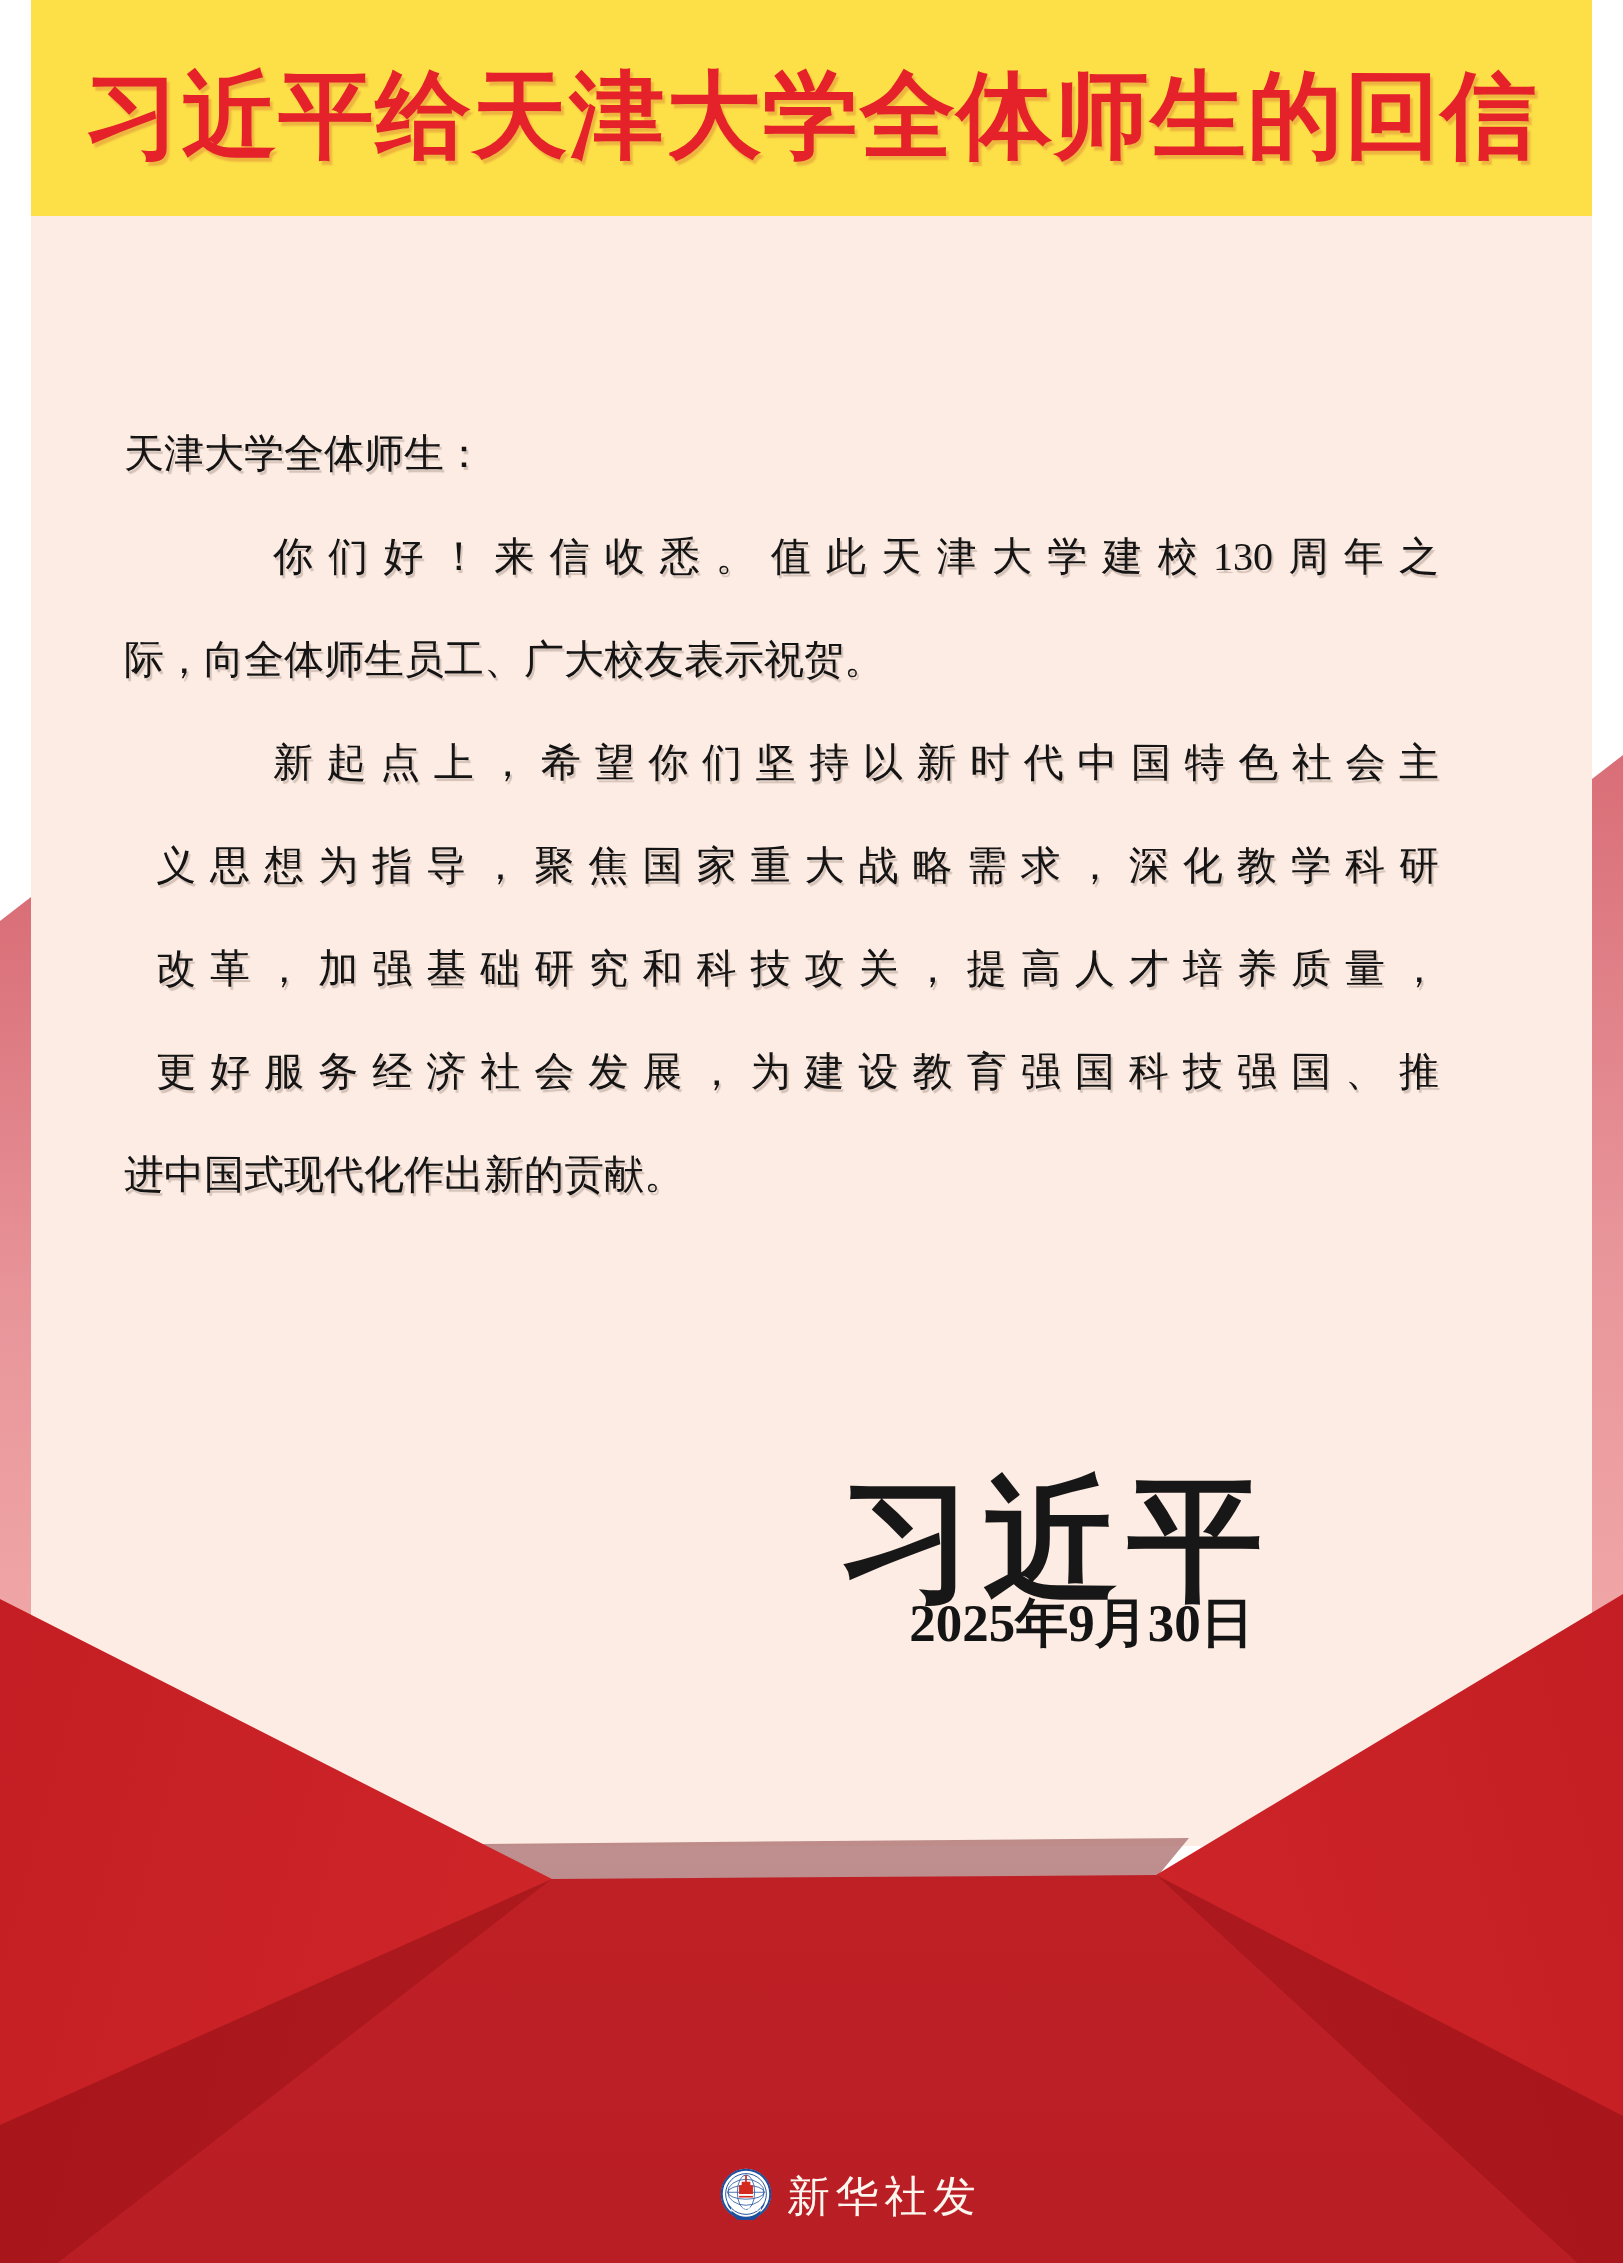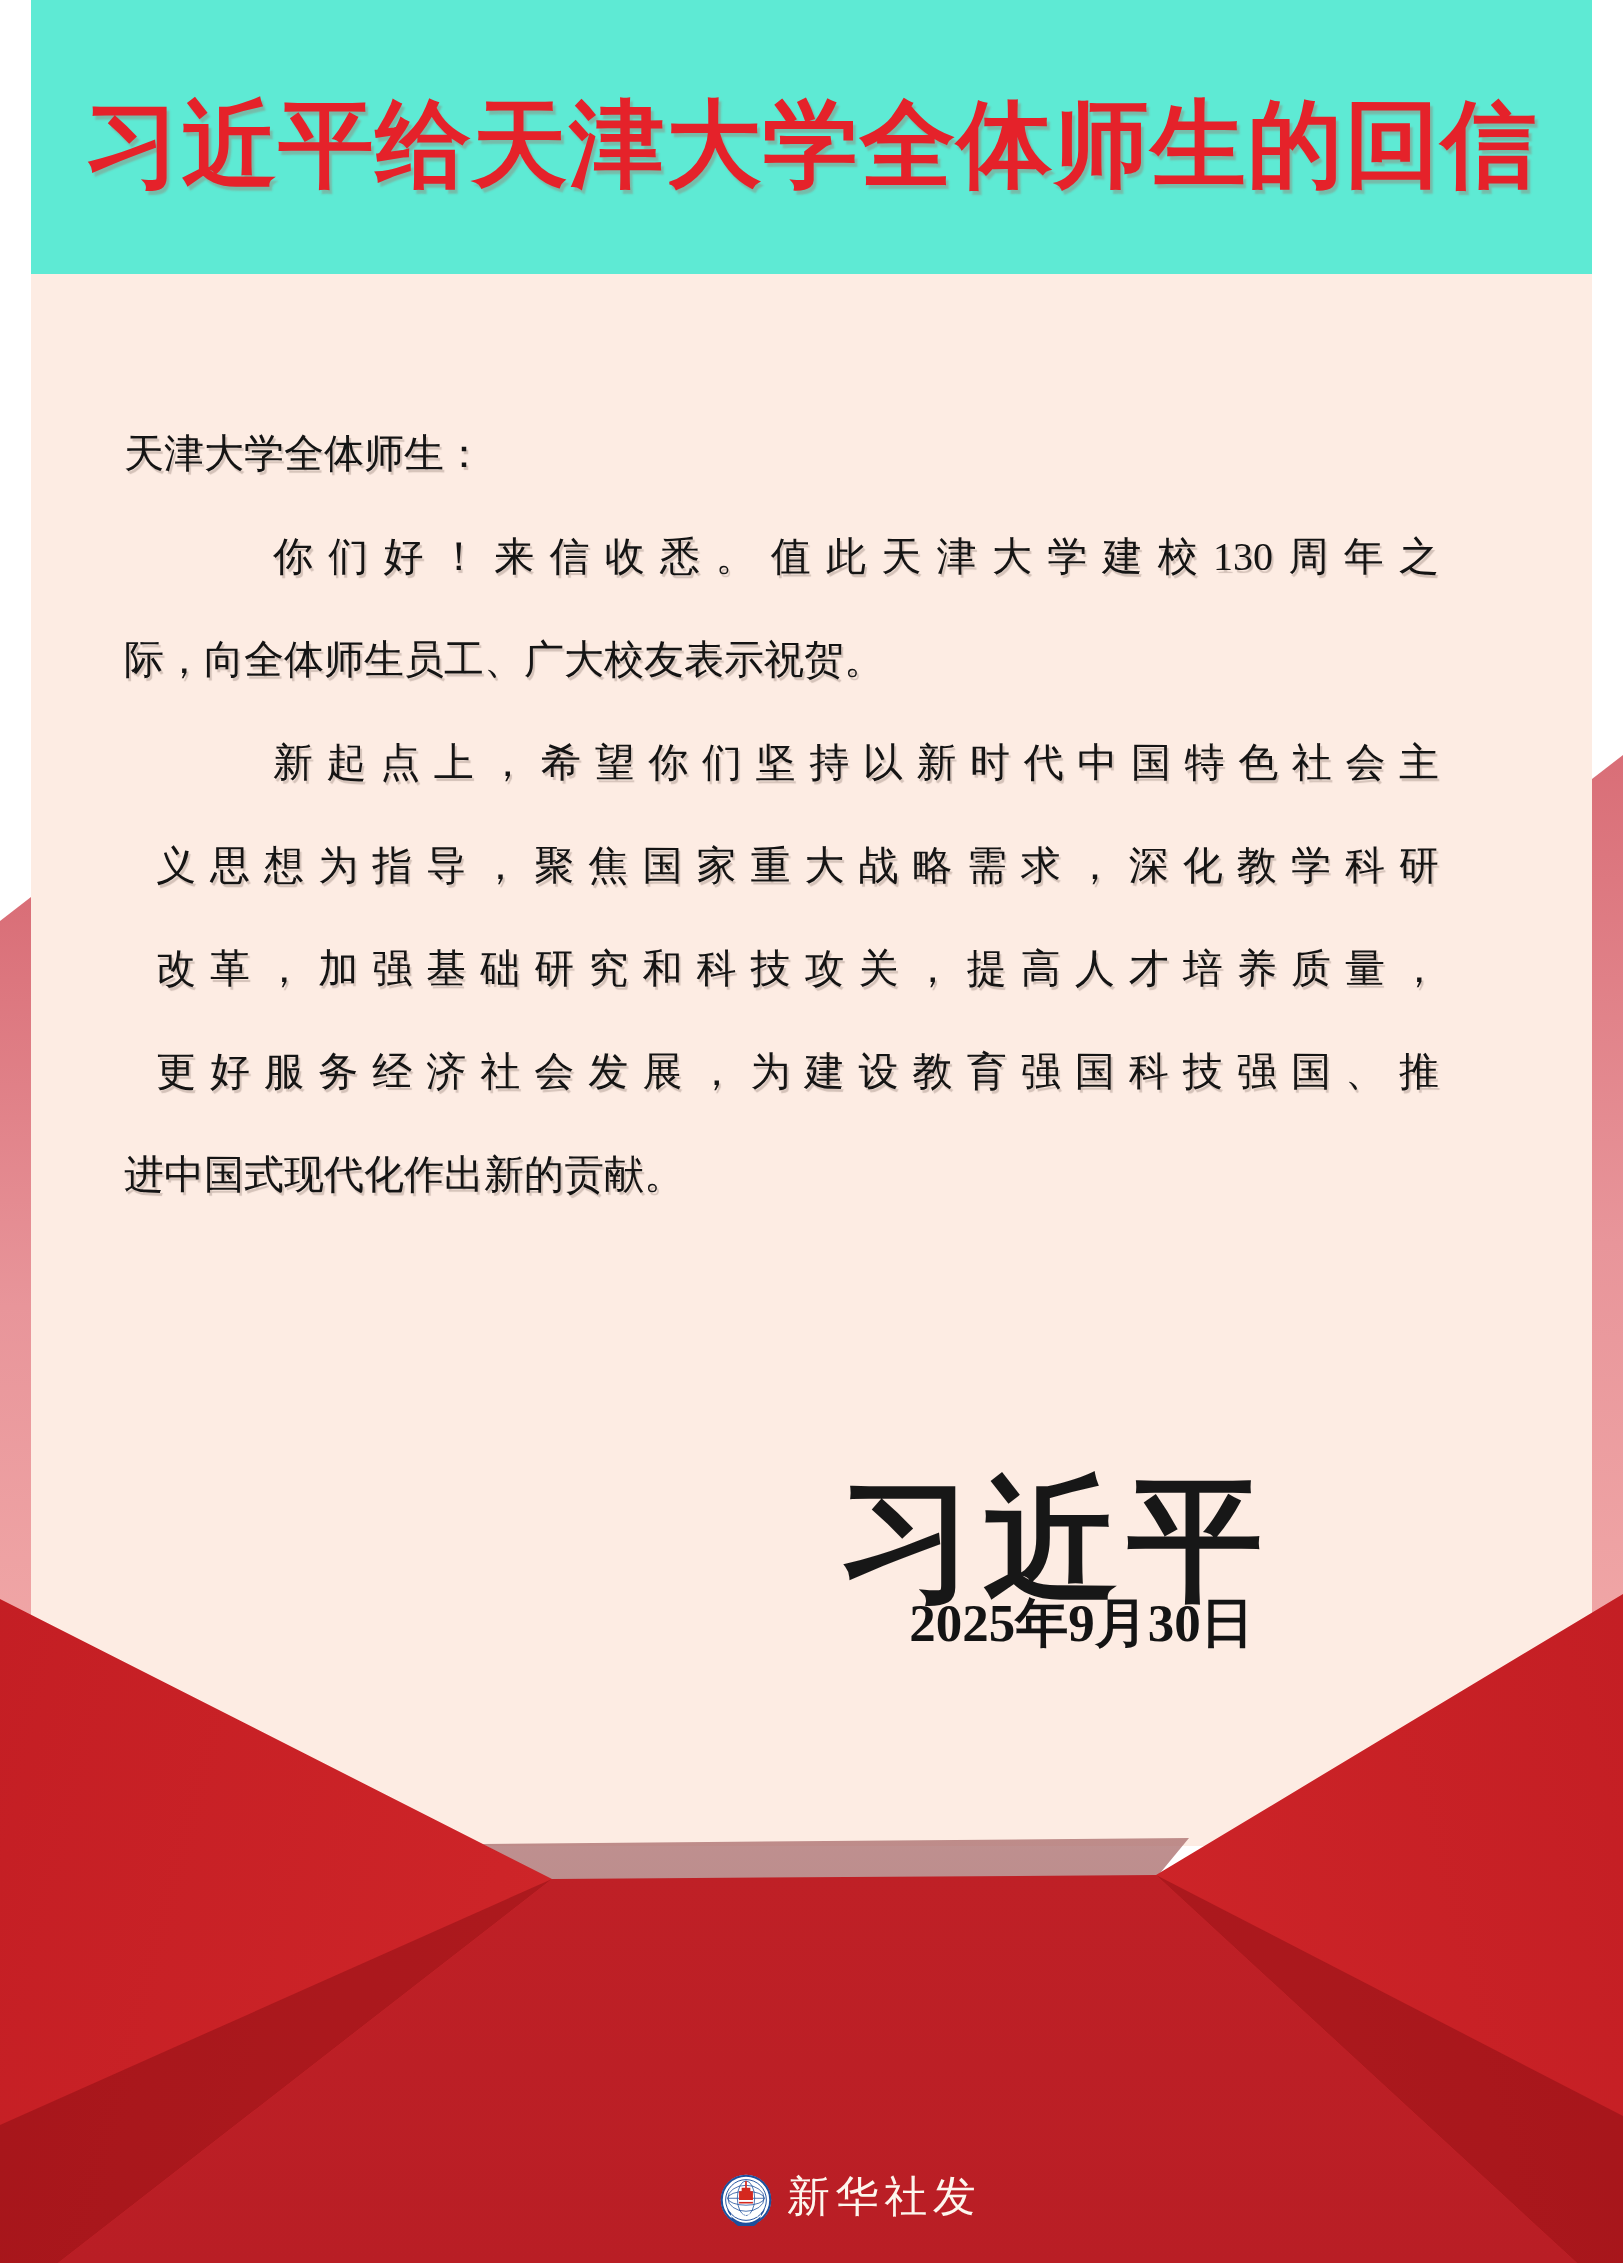--- a/index.html
+++ b/index.html
@@ -9,22 +9,22 @@
     background:#ffffff;
     overflow:hidden;
     font-family:"Liberation Serif","DejaVu Serif",serif;
   }
   
   .paper{
     position:absolute;left:31px;top:0;width:1561px;height:1846px;
     background:#fdece3;z-index:2;
   }
   .title-band{
-    position:absolute;left:0;top:0;width:100%;height:274px;
-    background:#5eead4;
+    position:absolute;left:0;top:0;width:100%;height:216px;
+    background:#fde047;
     display:flex;align-items:center;justify-content:center;
   }
   .poster-title{
     color:#e5222a;
     font-size:95px;font-weight:900;letter-spacing:1.9px;
     transform:translateY(9.3px);
     text-shadow:2.8px 3.7px 1.9px rgba(190,50,45,0.25);
     white-space:nowrap;
   }
   
@@ -88,21 +88,21 @@
     z-index:5;
   }
   .flap-front{
     clip-path:polygon(552px 1879px,1156px 1875px,1577px 2263px,58px 2263px);
     background:linear-gradient(180deg,#d63330 0%,#cb2428 48%,#b91e25 100%);
     z-index:6;
   }
   
   .footer{
     position:absolute;left:720px;top:2168px;
-    display:flex;align-items:flex-end;gap:15px;
+    display:flex;align-items:flex-start;gap:15px;
     z-index:10;
   }
   .xinhua-logo{width:52px;height:52px;display:block;}
   .credit-text{
     color:#fdf6ee;font-size:43px;letter-spacing:5.6px;
     font-family:"Liberation Serif","DejaVu Serif",serif;
     white-space:nowrap;
   }
 </style>
 </head>

